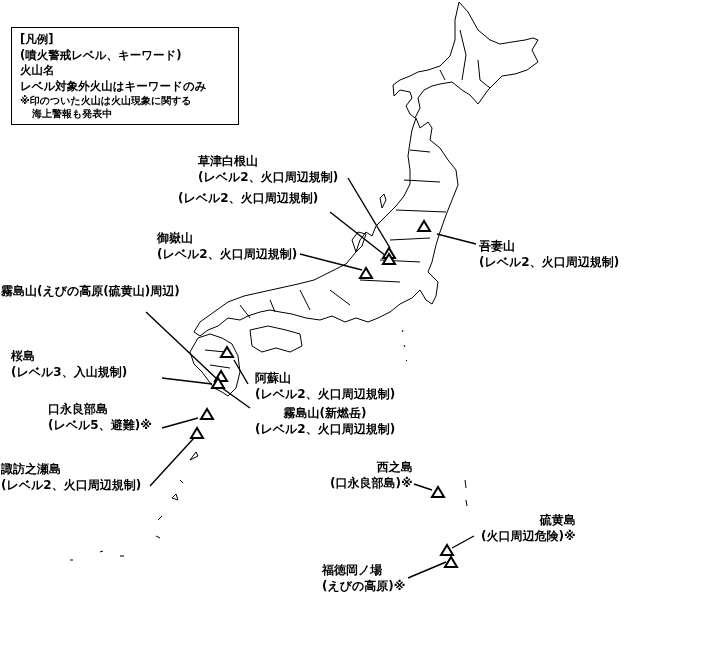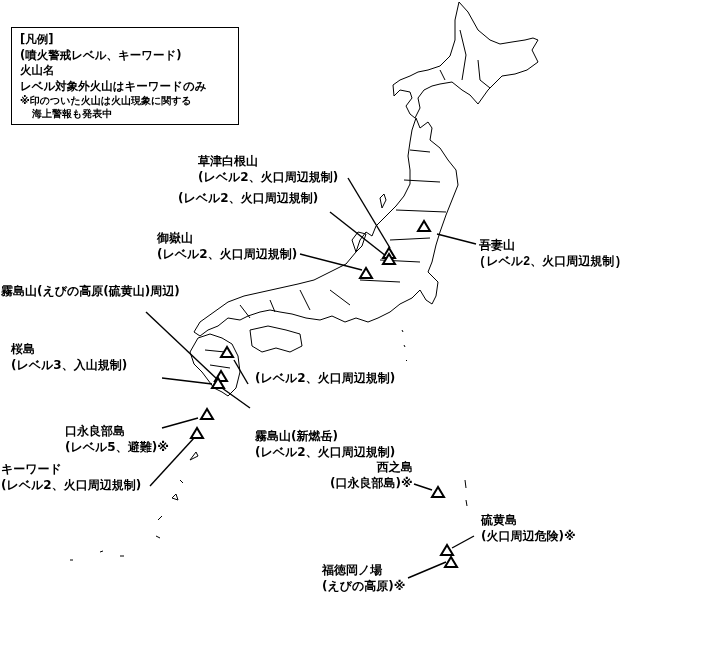--- a/index.html
+++ b/index.html
@@ -89,50 +89,51 @@
   <span class="n">草津白根山</span>
   <span class="d">(レベル2、火口周辺規制)</span>
 </div>
 <div class="label" style="left:178px; top:190px;">
   <span class="d">(レベル2、火口周辺規制)</span>
 </div>
 <div class="label" style="left:157px; top:230px;">
   <span class="n">御嶽山</span>
   <span class="d">(レベル2、火口周辺規制)</span>
 </div>
-<div class="label" style="left:479px; top:238px;font-family:Liberation Mono, monospace;">
+<div class="label" style="left:479px; top:238px;">
   <span class="n">吾妻山</span>
   <span class="d">(レベル2、火口周辺規制)</span>
 </div>
 <div class="label" style="left:1px; top:283px;">
   <span class="n">霧島山(えびの高原(硫黄山)周辺)</span>
 </div>
-<div class="label" style="left:11px; top:341px;">
+<div class="label" style="left:11px; top:348px;">
   <span class="n">桜島</span>
   <span class="d">(レベル3、入山規制)</span>
 </div>
 <div class="label" style="left:255px; top:370px;">
+  <span class="n">阿蘇山</span>
   <span class="d">(レベル2、火口周辺規制)</span>
 </div>
-<div class="label" style="left:48px; top:423px;margin-left:17px;">
+<div class="label" style="left:48px; top:401px;">
   <span class="n">口永良部島</span>
   <span class="d">(レベル5、避難)※</span>
 </div>
-<div class="label" style="left:255px; top:428px;">
+<div class="label" style="left:255px; top:405px;text-align:center;">
   <span class="n">霧島山(新燃岳)</span>
   <span class="d">(レベル2、火口周辺規制)</span>
 </div>
 <div class="label" style="left:1px; top:461px;">
-  <span class="n">キーワード</span>
+  <span class="n">諏訪之瀬島</span>
   <span class="d">(レベル2、火口周辺規制)</span>
 </div>
 <div class="label" style="left:330px; top:459px;text-align:right;">
   <span class="n">西之島</span>
   <span class="d">(口永良部島)※</span>
 </div>
-<div class="label" style="left:481px; top:512px;">
+<div class="label" style="left:481px; top:512px;text-align:right;">
   <span class="n">硫黄島</span>
   <span class="d">(火口周辺危険)※</span>
 </div>
 <div class="label" style="left:298px; top:562px;margin-left:24px;">
   <span class="n">福徳岡ノ場</span>
   <span class="d">(えびの高原)※</span>
 </div>
 
 </body></html>

